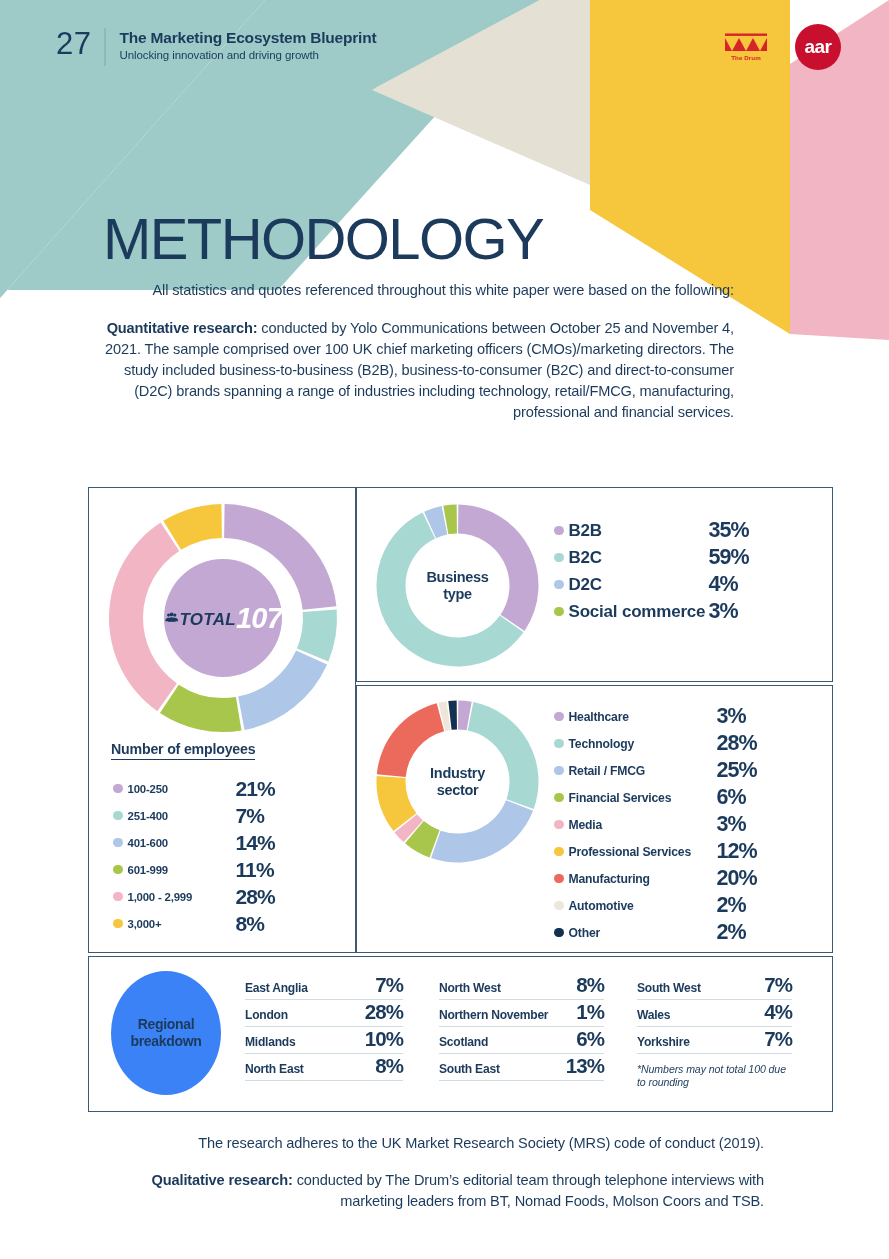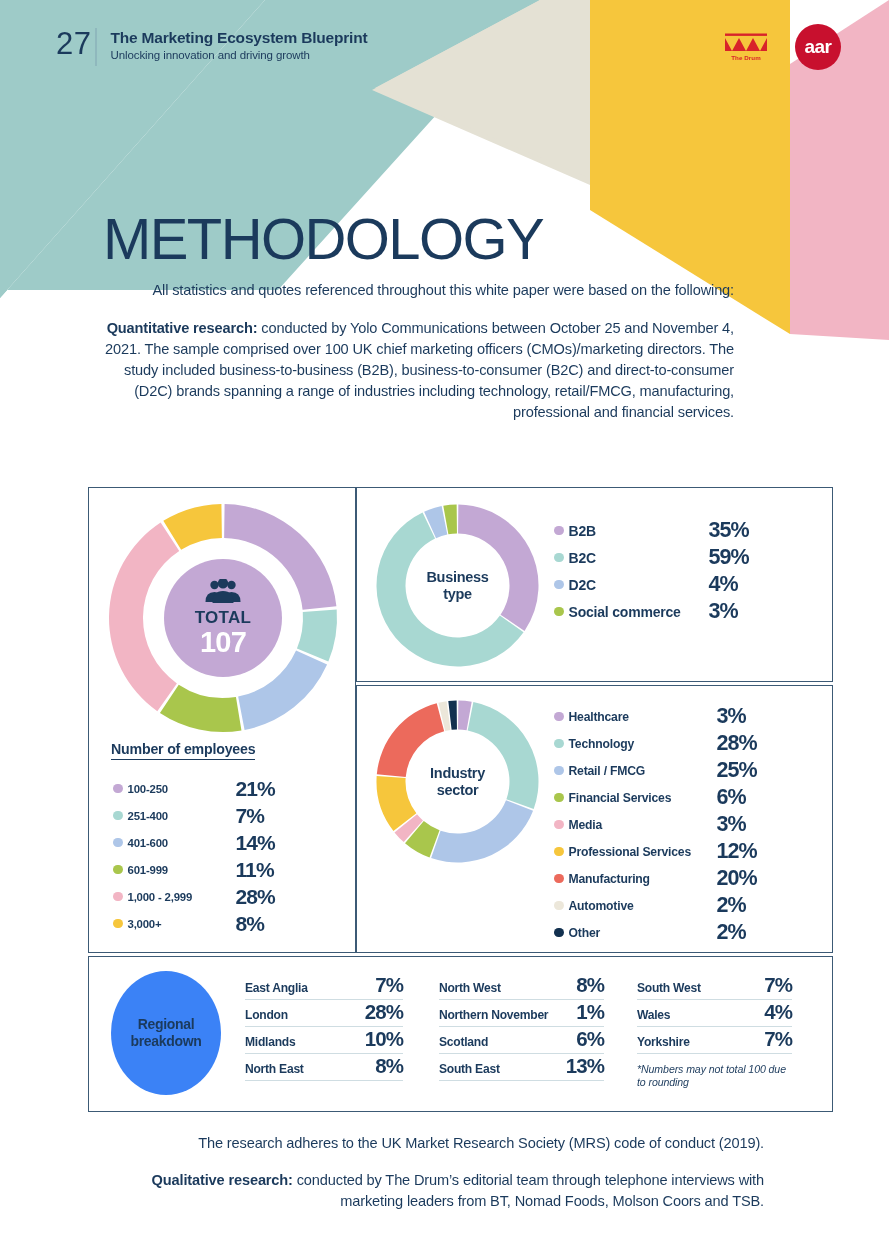--- a/index.html
+++ b/index.html
@@ -20,21 +20,21 @@
 
   
   #header-bar {
     position: absolute; left: 56px; top: 28px;
     display: flex; align-items: flex-start; z-index: 5;
   }
   #page-number {
     font-size: 31px; font-weight: 400; color: #1b3a5c;
     line-height: 1; letter-spacing: 0.5px;
     font-family: "Liberation Sans", sans-serif;
-    padding-right: 4px;
+    padding-right: 13px;
   }
   #header-divider {
     width: 2px; background: #8fb8bd; height: 38px; margin-right: 13px;
   }
   #header-titles { padding-top: 1px; }
   #doc-title {
     font-size: 15.5px; font-weight: bold; color: #1b3a5c;
     letter-spacing: -0.2px; line-height: 1.15;
   }
   #doc-subtitle {
@@ -101,22 +101,23 @@
     justify-content: center; pointer-events: none;
     font-size: 14.5px; font-weight: bold; color: #1b3a5c;
     line-height: 1.12; text-align: center; letter-spacing: -0.3px;
   }
 
   #donut-total-wrap { left: 18px; top: 14px; width: 232px; height: 232px; }
   #total-hub {
     position: absolute; left: 50%; top: 50%;
     width: 118px; height: 118px; margin-left: -59px; margin-top: -59px;
     border-radius: 50%; background: #c3a8d4;
-    display: flex; flex-direction: column; align-items: center;
+    display: flex; align-items: center;
     justify-content: center;
+    font-style: italic;
   }
   #total-word {
     font-size: 17px; font-weight: bold; color: #1b3a5c;
     letter-spacing: 0.3px; line-height: 1; margin-top: 3px;
   }
   #total-value {
     font-size: 29px; font-weight: bold; color: #ffffff;
     letter-spacing: -0.8px; line-height: 1.05; margin-top: 1px;
   }
   #people-icon { margin-bottom: 2px; }
@@ -139,21 +140,21 @@
     text-align: left;
   }
 
   
   #legend-employees .legend-row { margin-bottom: 2px; height: 25px; }
   #legend-employees .legend-label { font-size: 11.4px; width: 108px; }
   #legend-employees .legend-pct { font-size: 21px; }
 
   
   #legend-business .legend-row { height: 27px; }
-  #legend-business .legend-label { font-size: 14px; width: 140px; }
+  #legend-business .legend-label { font-size: 17px; width: 140px; }
   #legend-business .legend-pct { font-size: 21.5px; }
 
   
   #legend-industry .legend-row { height: 27px; }
   #legend-industry .legend-label { font-size: 12.2px; width: 148px; }
   #legend-industry .legend-pct { font-size: 21.5px; }
 
   
   #region-ellipse {
     position: absolute; left: 22px; top: 14px;

